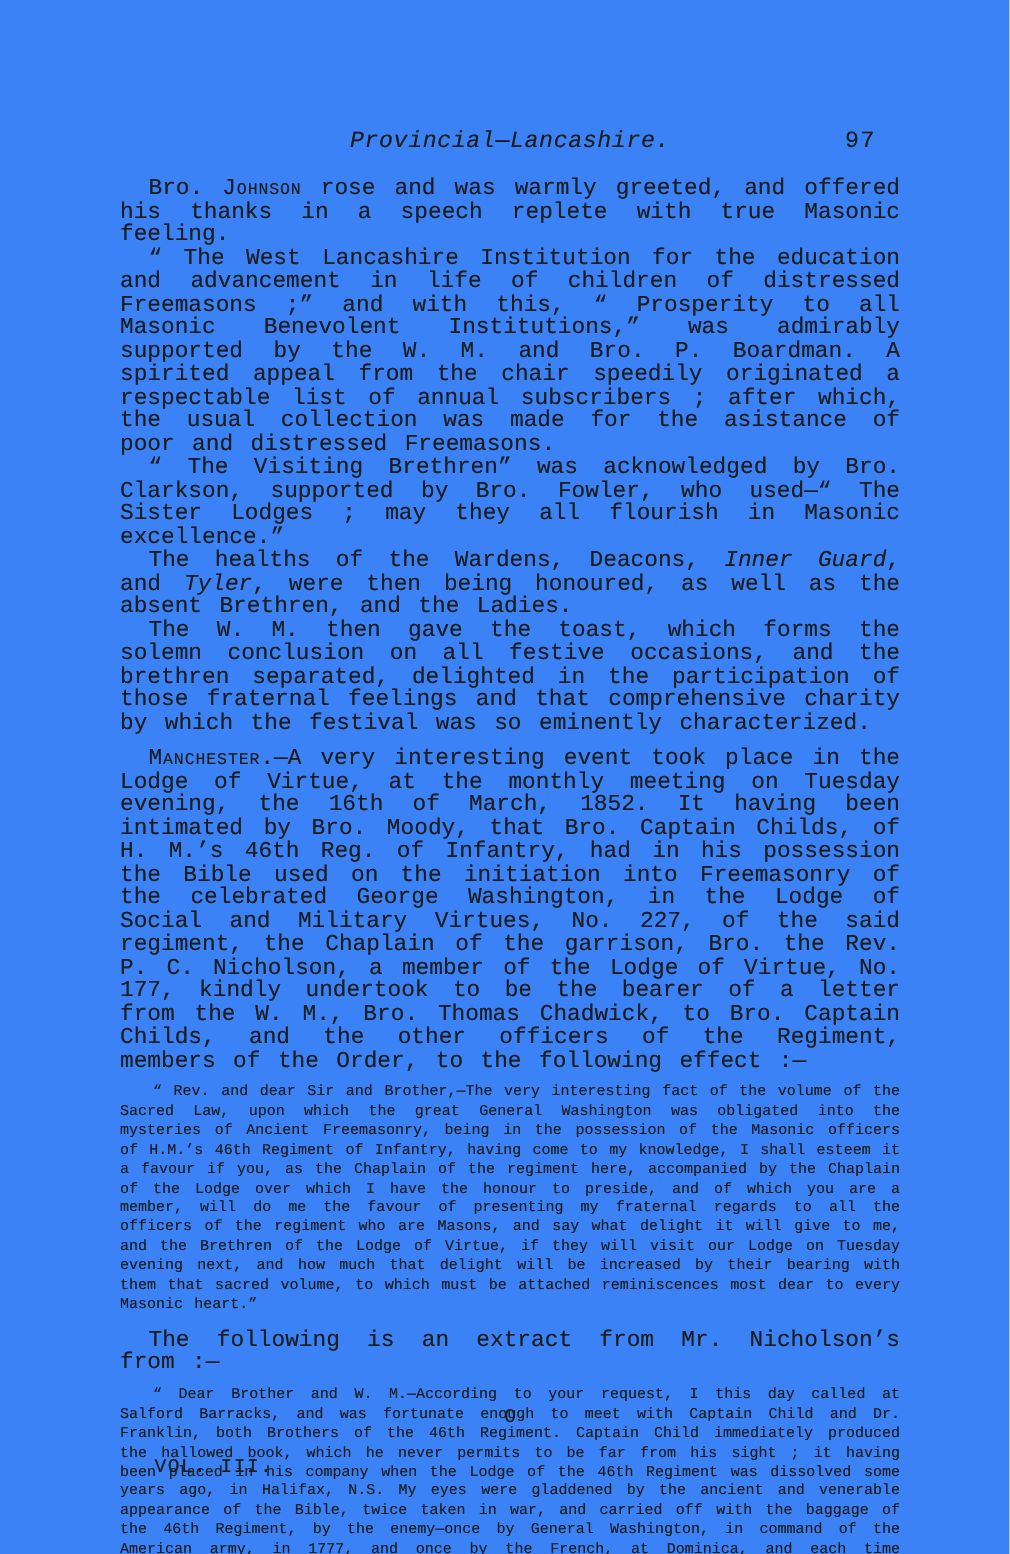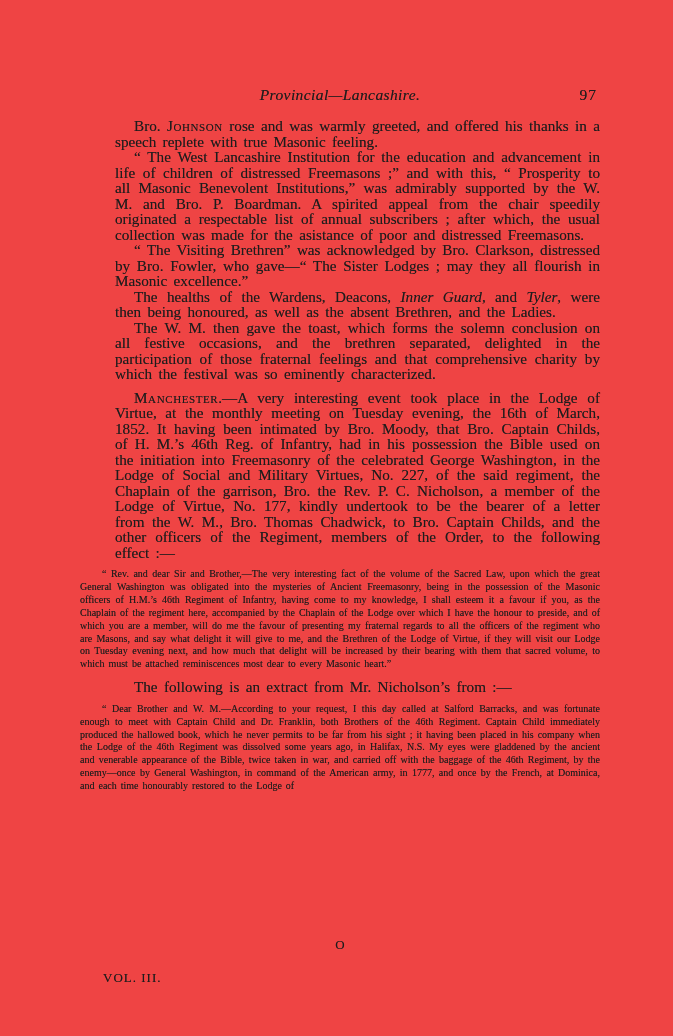--- a/index.html
+++ b/index.html
@@ -5,57 +5,56 @@
   html, body {
     margin: 0;
     padding: 0;
     background: #ffffff;
   }
   .page {
     position: relative;
     width: 673px;
     height: 1036px;
     box-sizing: border-box;
-    background: #ef4444;
+    background: #3b82f6;
     color: #1d1d1d;
-    font-family: Liberation Serif, serif;
+    font-family: Liberation Mono, monospace;
     padding: 86px 73px 12px 80px;
     overflow: hidden;
     text-shadow: 0 0 0.3px rgba(25,25,25,0.55);
   }
   .page-header {
     position: relative;
     height: 17px;
     margin-bottom: 15px;
     font-size: 15.5px;
     line-height: 17px;
   }
   .running-title {
     display: block;
     text-align: center;
     font-style: italic;
     letter-spacing: 0.4px;
   }
   .page-number {
     position: absolute;
-    right: 3px;
+    right: 16px;
     top: 0;
     font-style: normal;
     letter-spacing: 1px;
   }
   .page-body p {
     margin: 0;
     text-align: justify;
   }
   .page-body p.body {
     font-size: 15.2px;
     line-height: 15.5px;
     word-spacing: 2.5px;
     text-indent: 19px;
-    margin-left: 35px;
   }
   .page-body p.quote {
     font-size: 10px;
     line-height: 12.9px;
     word-spacing: 1.5px;
     text-indent: 22px;
   }
   .page-body p.gap { margin-top: 8px; }
   .sc { font-variant: small-caps; letter-spacing: 0.6px; }
   .it { font-style: italic; }
@@ -85,21 +84,21 @@
 <div class="page">
 
   <div class="page-header">
     <span class="running-title">Provincial—Lancashire.</span>
     <span class="page-number">97</span>
   </div>
 
   <div class="page-body" id="page-body">
       <p class="body"><span>Bro. </span><span class="sc">Johnson</span><span> rose and was warmly greeted, and offered his thanks in a speech replete with true Masonic feeling.</span></p>
       <p class="body"><span>“ The West Lancashire Institution for the education and advancement in life of children of distressed Freemasons ;” and with this, “ Prosperity to all Masonic Benevolent Institutions,” was admirably supported by the W. M. and Bro. P. Boardman. A spirited appeal from the chair speedily originated a respectable list of annual subscribers ; after which, the usual collection was made for the asistance of poor and distressed Freemasons.</span></p>
-      <p class="body"><span>“ The Visiting Brethren” was acknowledged by Bro. Clarkson, distressed by Bro. Fowler, who gave—“ The Sister Lodges ; may they all flourish in Masonic excellence.”</span></p>
+      <p class="body"><span>“ The Visiting Brethren” was acknowledged by Bro. Clarkson, supported by Bro. Fowler, who used—“ The Sister Lodges ; may they all flourish in Masonic excellence.”</span></p>
       <p class="body"><span>The healths of the Wardens, Deacons, </span><span class="it">Inner Guard</span><span>, and </span><span class="it">Tyler</span><span>, were then being honoured, as well as the absent Brethren, and the Ladies.</span></p>
       <p class="body"><span>The W. M. then gave the toast, which forms the solemn conclusion on all festive occasions, and the brethren separated, delighted in the participation of those fraternal feelings and that comprehensive charity by which the festival was so eminently characterized.</span></p>
       <p class="body gap"><span class="sc">Manchester</span><span>.—A very interesting event took place in the Lodge of Virtue, at the monthly meeting on Tuesday evening, the 16th of March, 1852. It having been intimated by Bro. Moody, that Bro. Captain Childs, of H. M.’s 46th Reg. of Infantry, had in his possession the Bible used on the initiation into Freemasonry of the celebrated George Washington, in the Lodge of Social and Military Virtues, No. 227, of the said regiment, the Chaplain of the garrison, Bro. the Rev. P. C. Nicholson, a member of the Lodge of Virtue, No. 177, kindly undertook to be the bearer of a letter from the W. M., Bro. Thomas Chadwick, to Bro. Captain Childs, and the other officers of the Regiment, members of the Order, to the following effect :—</span></p>
       <p class="quote gap"><span>“ Rev. and dear Sir and Brother,—The very interesting fact of the volume of the Sacred Law, upon which the great General Washington was obligated into the mysteries of Ancient Freemasonry, being in the possession of the Masonic officers of H.M.’s 46th Regiment of Infantry, having come to my knowledge, I shall esteem it a favour if you, as the Chaplain of the regiment here, accompanied by the Chaplain of the Lodge over which I have the honour to preside, and of which you are a member, will do me the favour of presenting my fraternal regards to all the officers of the regiment who are Masons, and say what delight it will give to me, and the Brethren of the Lodge of Virtue, if they will visit our Lodge on Tuesday evening next, and how much that delight will be increased by their bearing with them that sacred volume, to which must be attached reminiscences most dear to every Masonic heart.”</span></p>
       <p class="body gap"><span>The following is an extract from Mr. Nicholson’s from :—</span></p>
       <p class="quote gap"><span>“ Dear Brother and W. M.—According to your request, I this day called at Salford Barracks, and was fortunate enough to meet with Captain Child and Dr. Franklin, both Brothers of the 46th Regiment. Captain Child immediately produced the hallowed book, which he never permits to be far from his sight ; it having been placed in his company when the Lodge of the 46th Regiment was dissolved some years ago, in Halifax, N.S. My eyes were gladdened by the ancient and venerable appearance of the Bible, twice taken in war, and carried off with the baggage of the 46th Regiment, by the enemy—once by General Washington, in command of the American army, in 1777, and once by the French, at Dominica, and each time honourably restored to the Lodge of</span></p>
     </div>
 
   <div class="page-footer">
     <span class="volume-label">VOL. III.</span>

